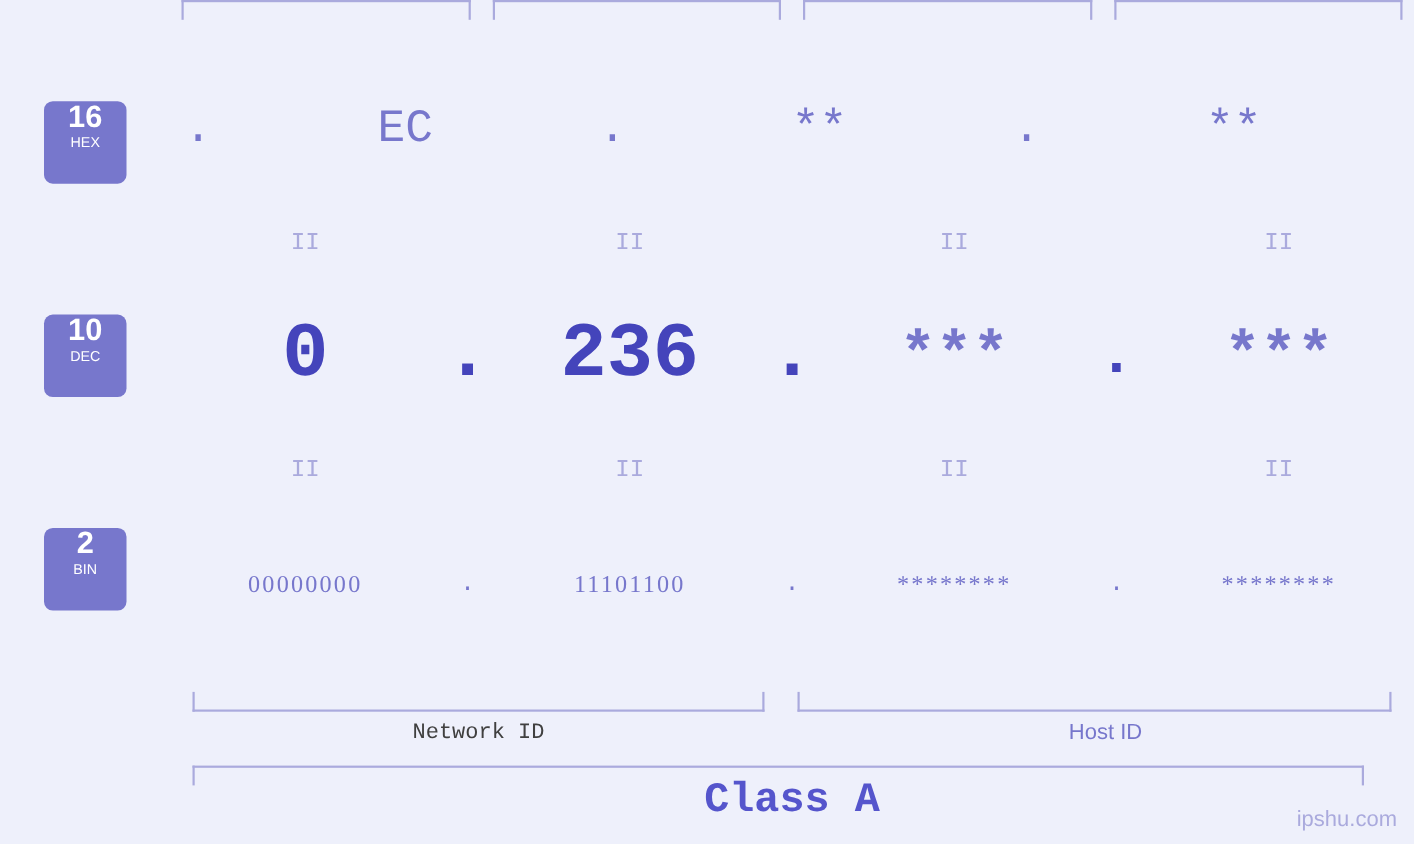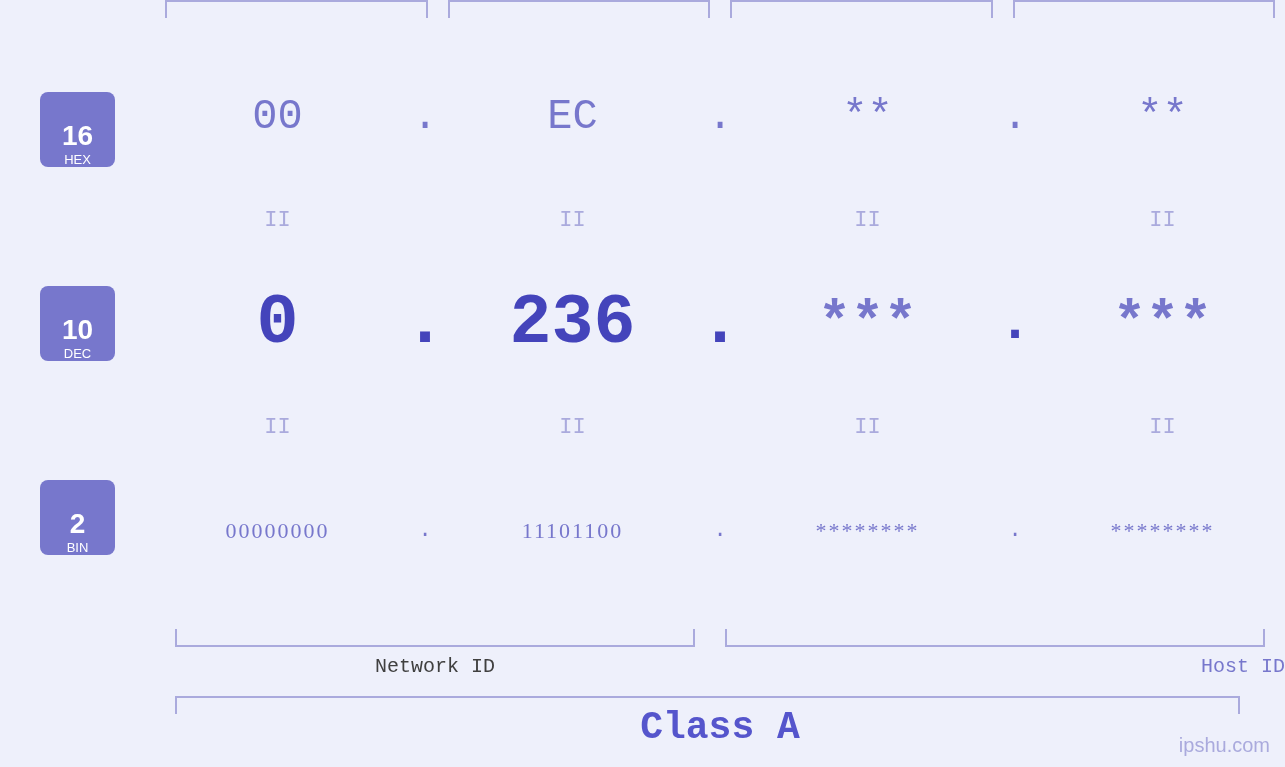--- a/index.html
+++ b/index.html
@@ -91,21 +91,21 @@
     }
 
     .badge {
       width: 75px;
       height: 75px;
       background-color: #7777cc;
       border-radius: 8px;
       display: flex;
       flex-direction: column;
       align-items: center;
-      justify-content: flex-end;
+      justify-content: flex-start;
       color: white;
     }
 
     .badge-number {
       font-size: 28px;
       font-weight: bold;
       font-family: Arial, sans-serif;
       line-height: 1;
     }
 
@@ -231,24 +231,24 @@
     .network-label {
       width: calc(50% - 5px);
       text-align: center;
       color: #404040;
       font-size: 20px;
       font-family: 'Courier New', Courier, monospace;
     }
 
     .host-label {
       flex: 1;
-      text-align: right;
+      text-align: center;
       color: #7777cc;
       font-size: 20px;
-      font-family: Liberation Mono, monospace;
+      font-family: Liberation Sans, sans-serif;
     }
 
     
     .class-area {
       padding-left: 155px;
       margin-top: 15px;
       margin-bottom: 15px;
       position: relative;
     }
 
@@ -303,23 +303,20 @@
       </div>
       <div class="badge">
         <span class="badge-number">2</span>
         <span class="badge-label">BIN</span>
       </div>
     </div>
 
     <div class="rows-container">
 
       <div class="data-row">
-        <div class="cell">
-          <span class="hex-value">00</span>
-        </div>
         <div class="dot-cell">
           <span class="hex-dot">.</span>
         </div>
         <div class="cell">
           <span class="hex-value">EC</span>
         </div>
         <div class="dot-cell">
           <span class="hex-dot">.</span>
         </div>
         <div class="cell">

